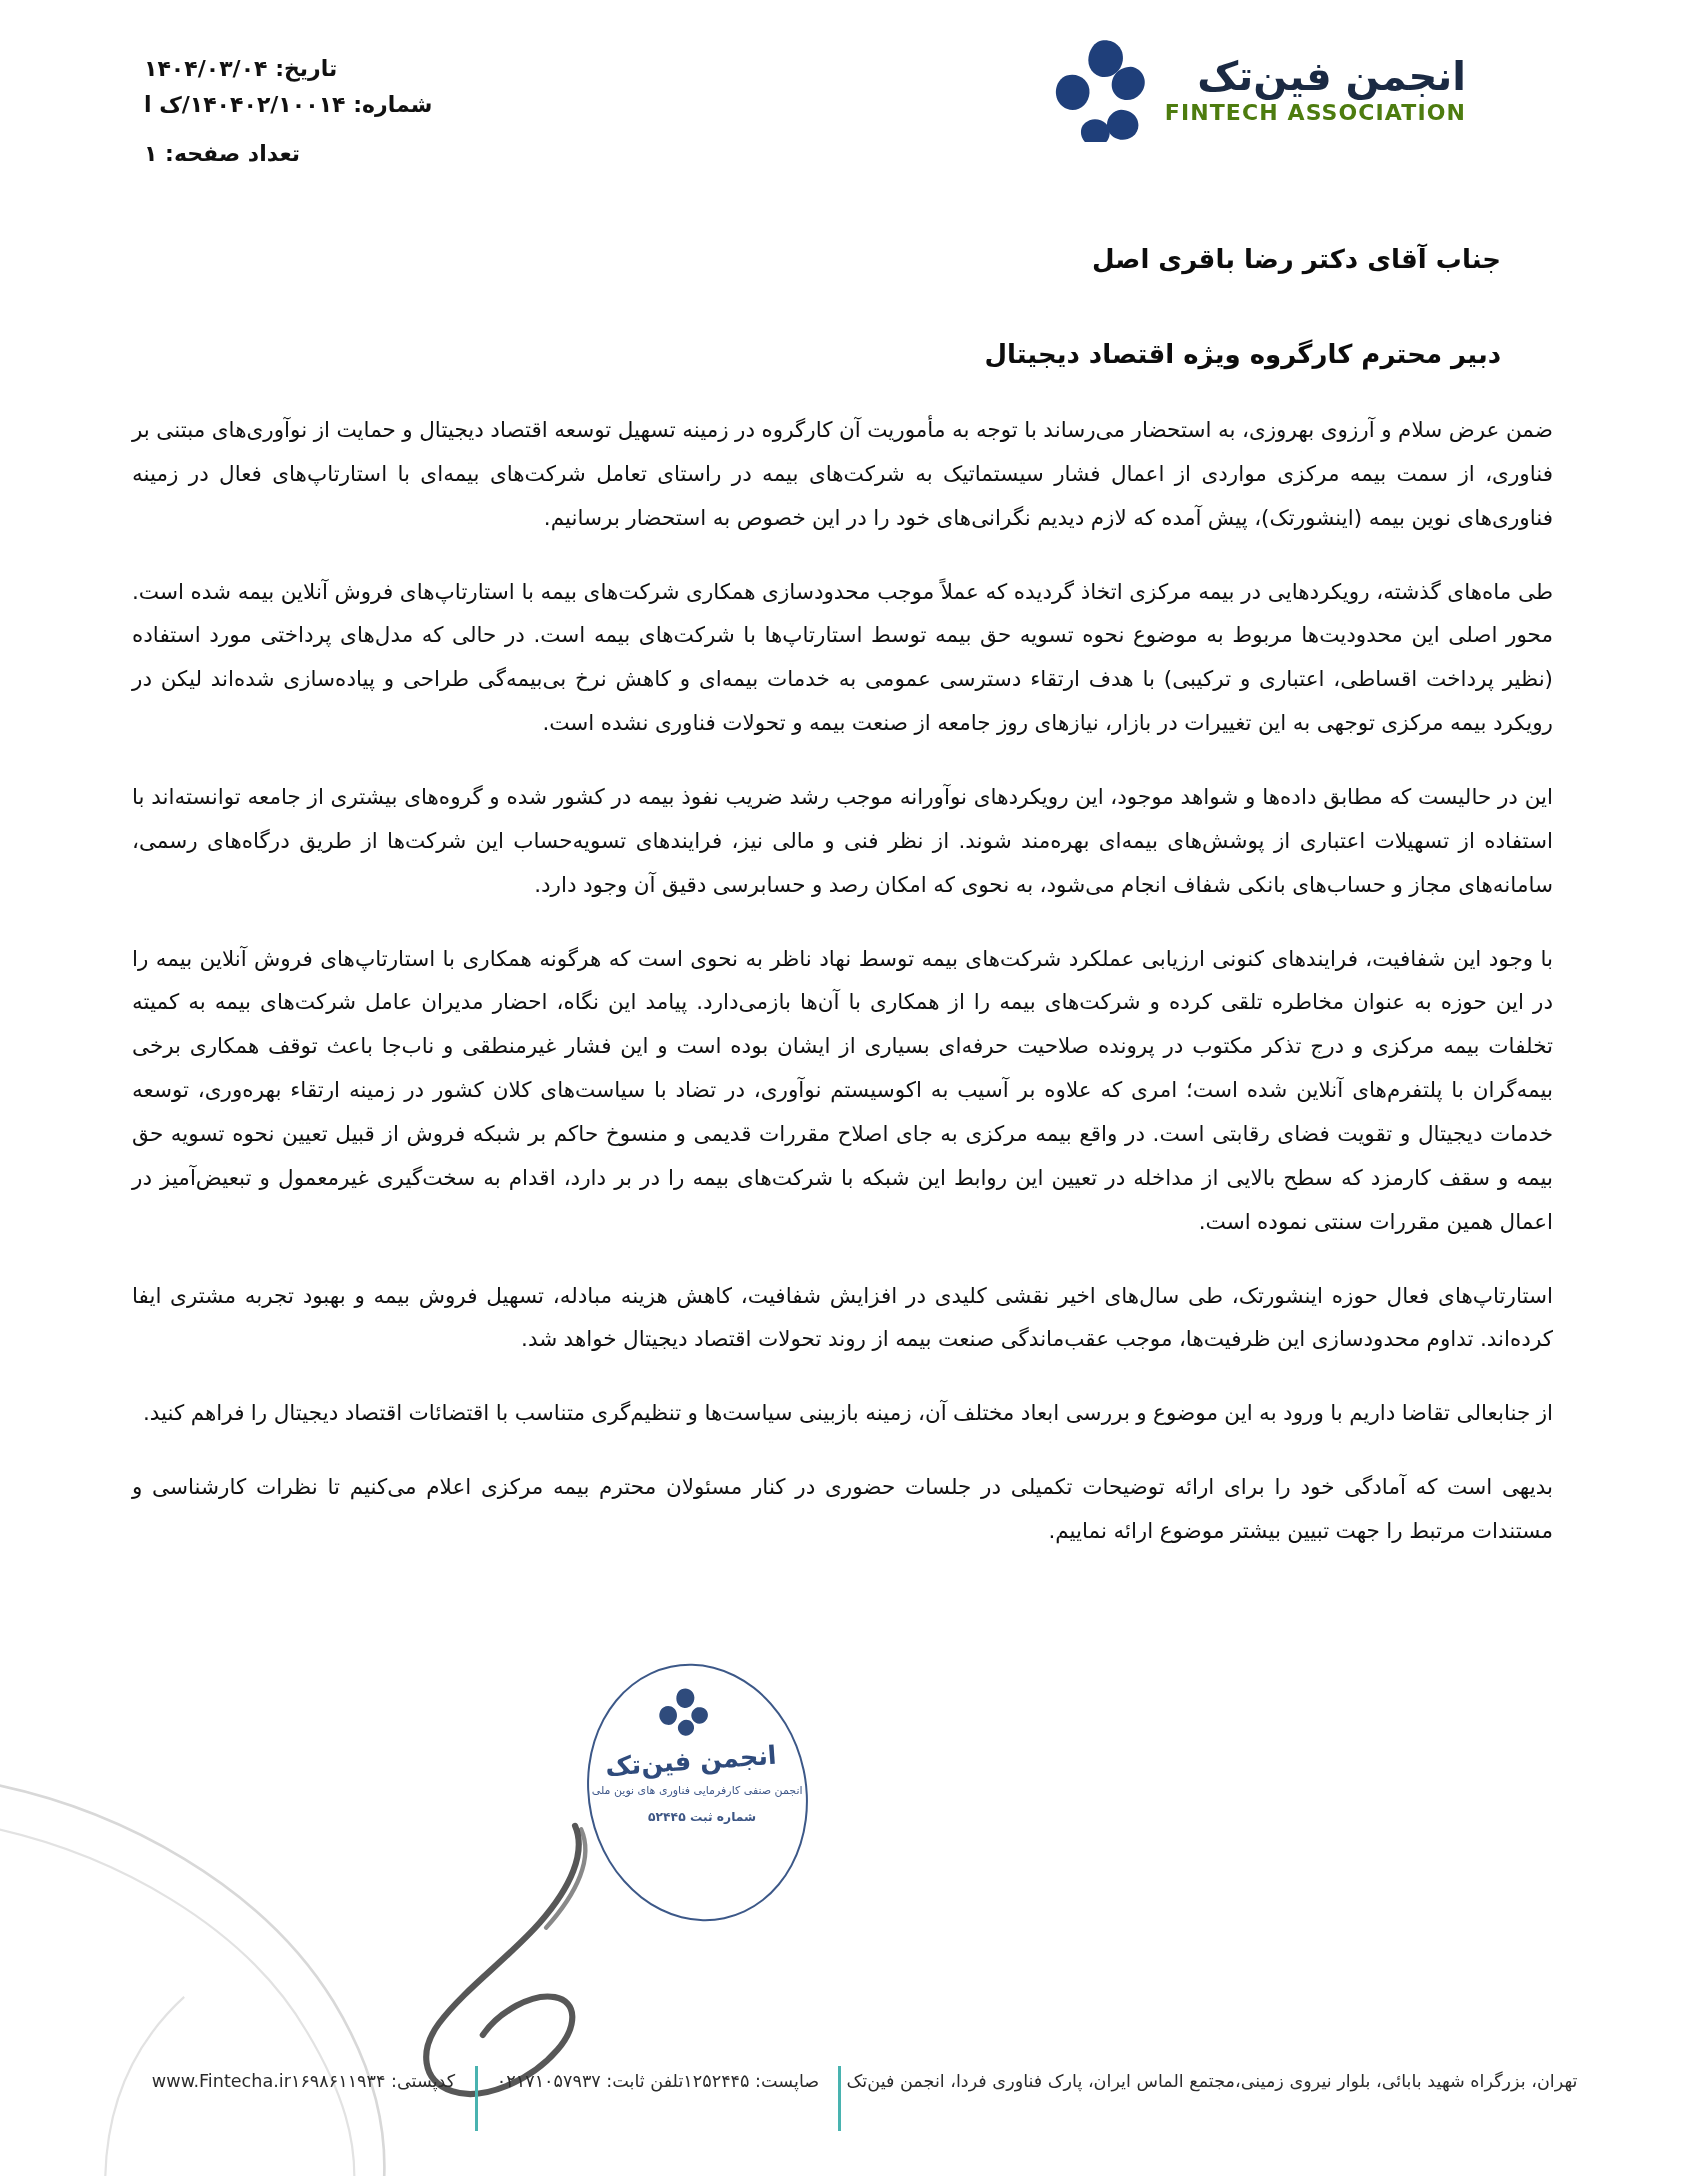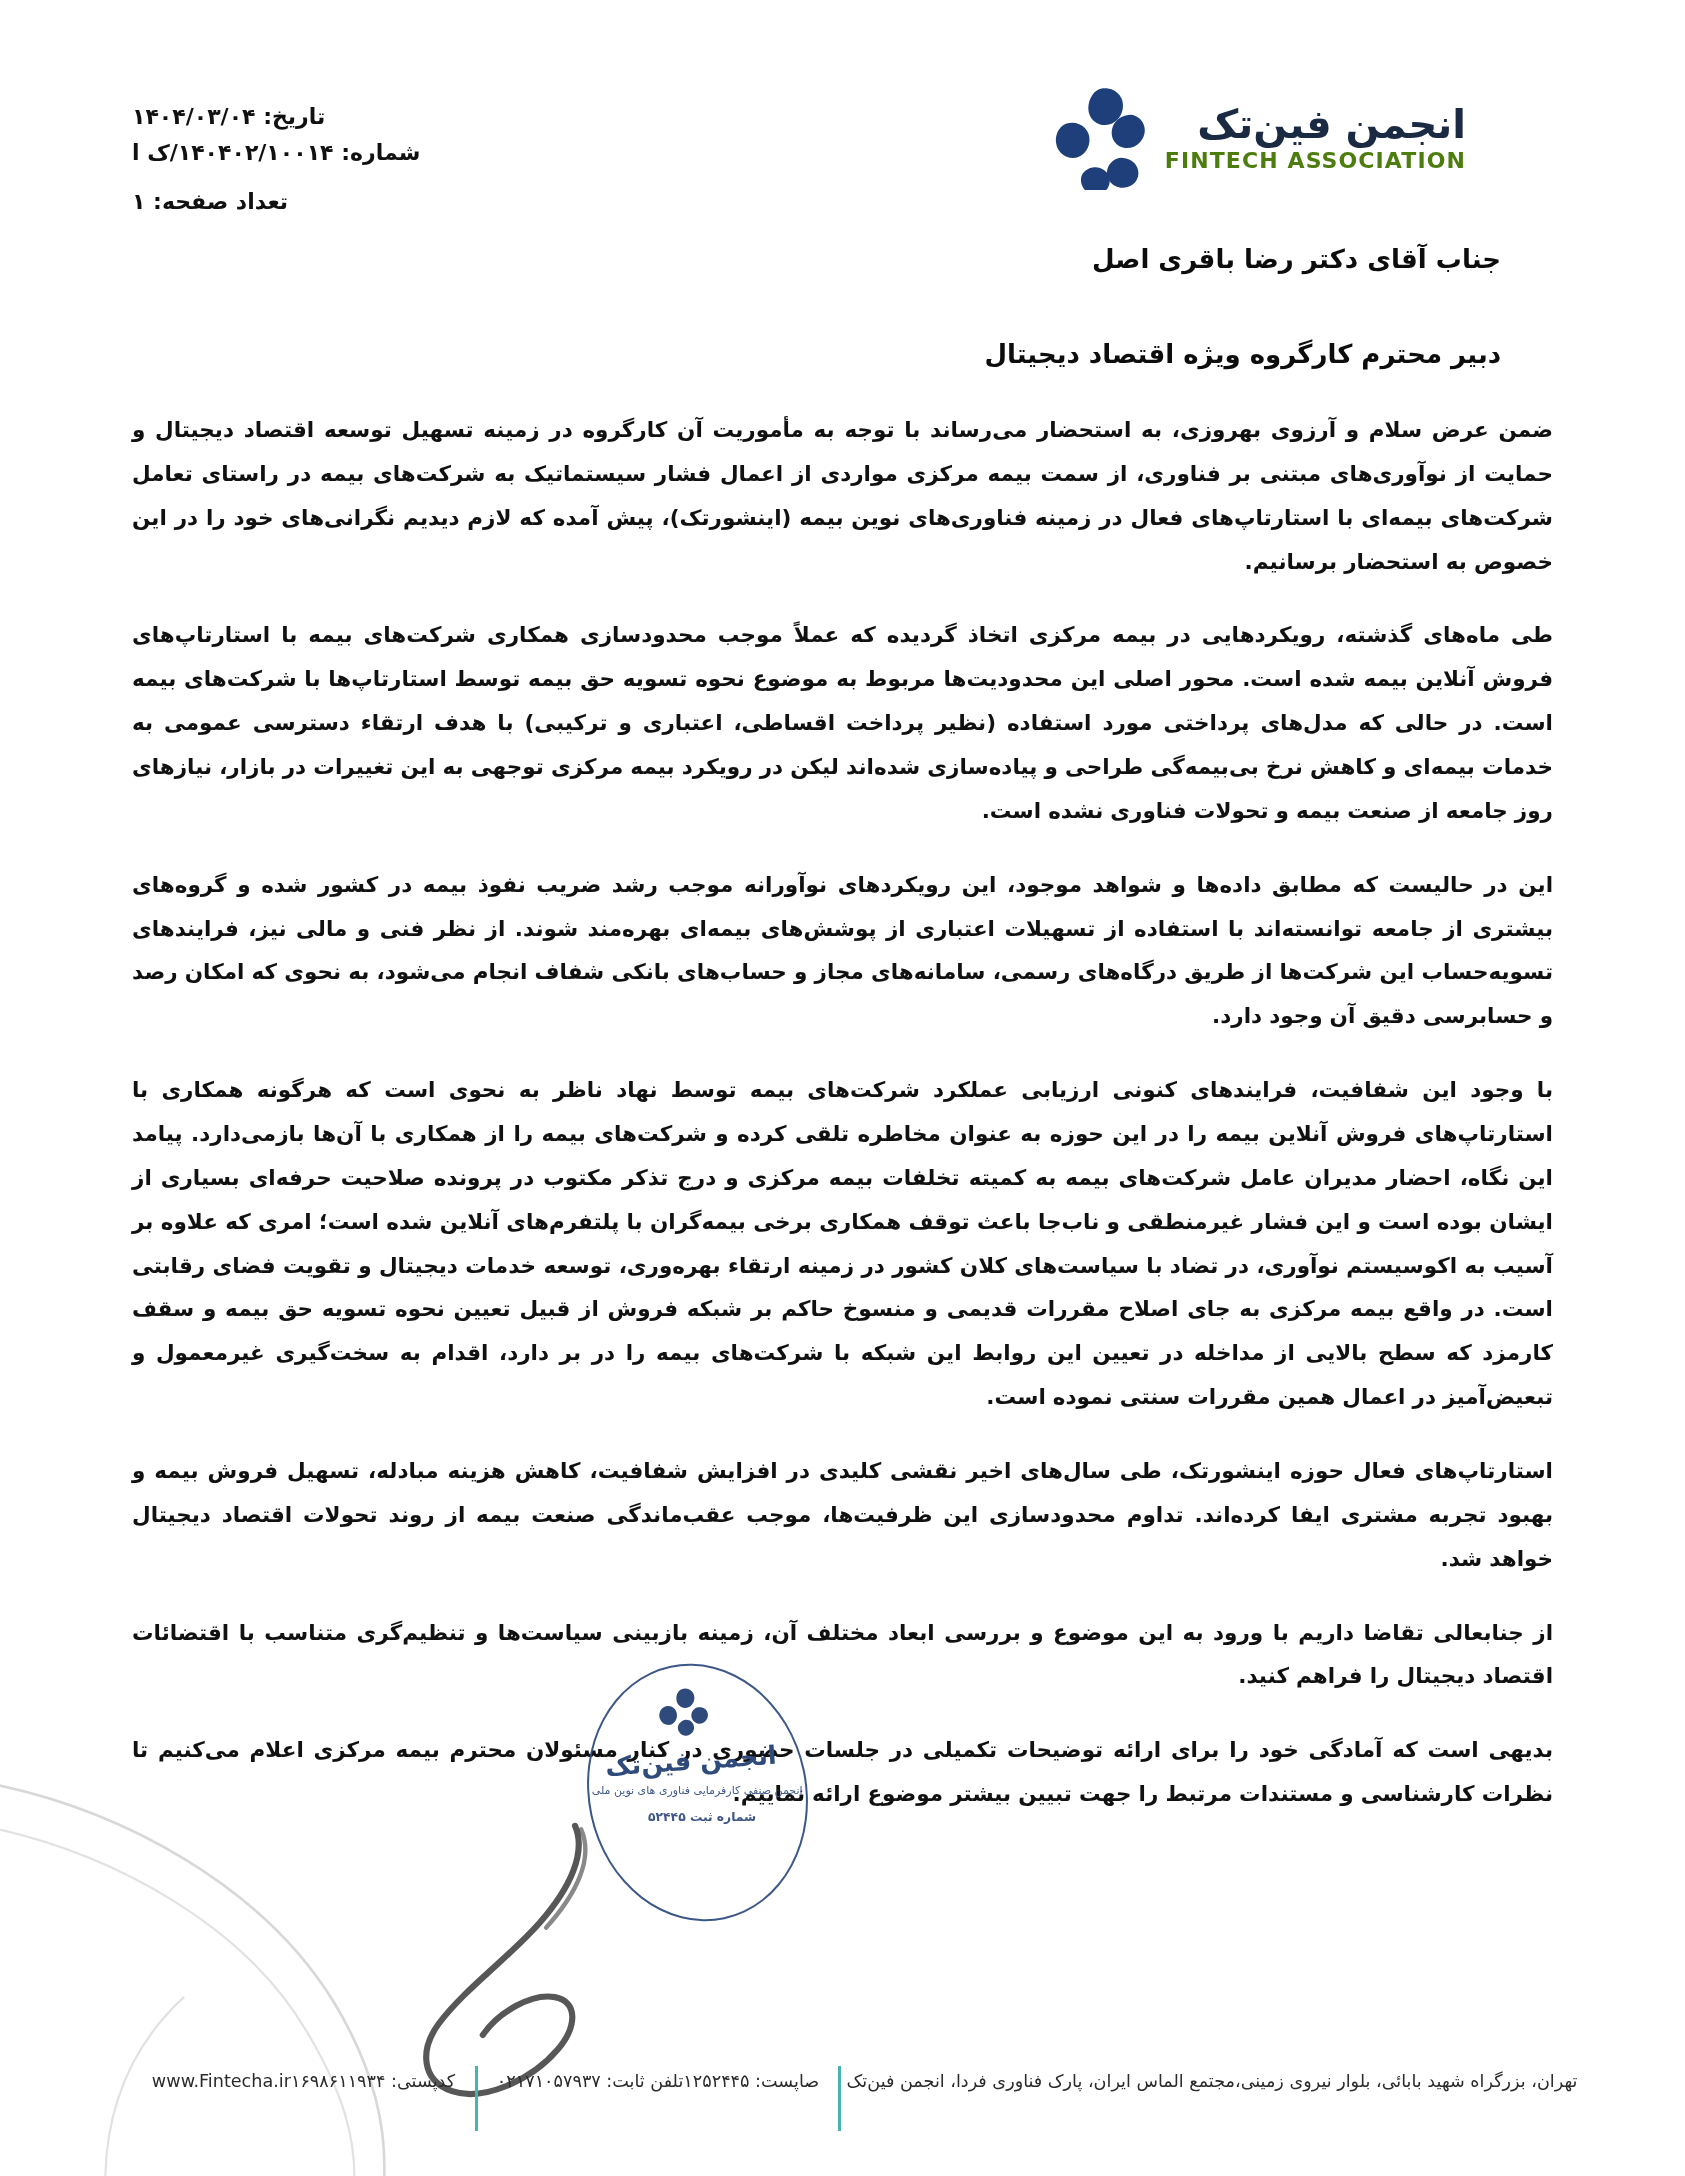--- a/index.html
+++ b/index.html
@@ -22,24 +22,23 @@
     inset: 0;
     width: 1685px;
     height: 2177px;
     background: #fff;
   }
 
   
   .header {
     position: absolute;
     top: 0;
-    left: 0;
+    left: 12px;
     right: 0;
     height: 202px;
-    margin-top: 48px;
   }
 
   .meta-block {
     position: absolute;
     top: 51px;
     left: 132px;
     width: 369px;
     text-align: left;
     direction: rtl;
   }
@@ -121,21 +120,20 @@
   }
   .para {
     font-size: 21.5px;
     line-height: 2.04;
     text-align: justify;
     text-align-last: right;
     color: #111;
     margin: 0 0 30px 0;
     direction: rtl;
     word-spacing: -0.4px;
-    font-weight: bold;
   }
   .para:last-child { margin-bottom: 0; }
 
   
   .signature {
     position: absolute;
     top: 1678px;
     right: 492px;
     width: 404px;
     text-align: left;

